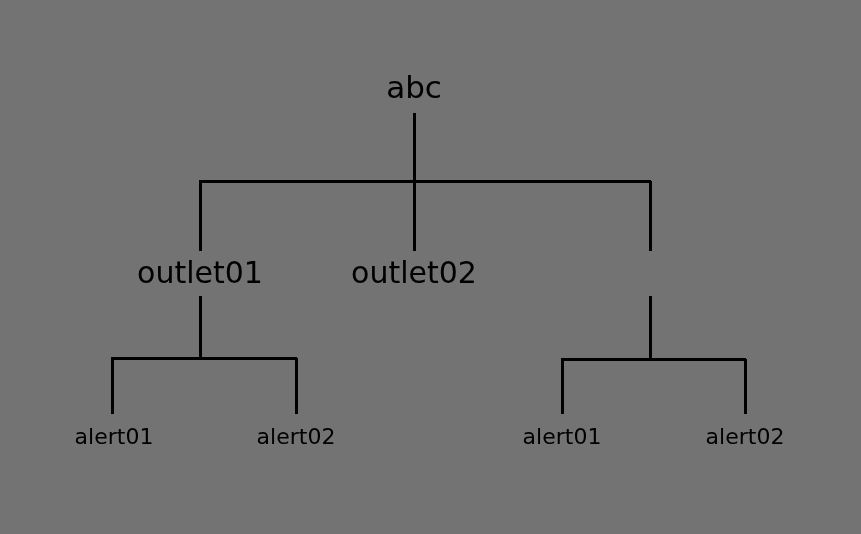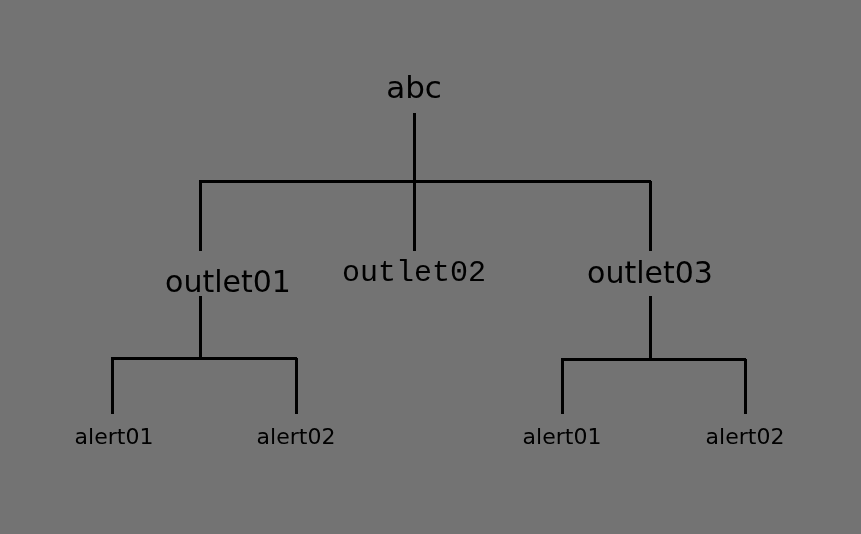--- a/index.html
+++ b/index.html
@@ -68,25 +68,24 @@
       <line x1="650" y1="296" x2="650" y2="360"></line>
       <line x1="561" y1="359" x2="746" y2="359"></line>
       <line x1="562" y1="359" x2="562" y2="414"></line>
       <line x1="745" y1="359" x2="745" y2="414"></line>
 
     </g>
   </svg>
 
   <div class="node-label node-root" style="left:414px; top:87px;">abc</div>
 
-  <div class="node-label node-mid" style="left:200px; top:282px;margin-left:28px;">outlet01</div>
+  <div class="node-label node-mid" style="left:200px; top:273px;">outlet01</div>
 
-  <div class="node-label node-mid" style="left:414px; top:273px;font-family:Liberation Mono, monospace;">outlet02</div>
+  <div class="node-label node-mid" style="left:414px; top:273px;">outlet02</div>
 
-  <div class="node-label node-mid" style="left:650px; top:273px;">outlet03</div>
 
   <div class="node-label node-leaf" style="left:114px; top:437px;">alert01</div>
 
   <div class="node-label node-leaf" style="left:296px; top:437px;">alert02</div>
 
   <div class="node-label node-leaf" style="left:562px; top:437px;">alert01</div>
 
   <div class="node-label node-leaf" style="left:745px; top:437px;">alert02</div>
 
 </div>

